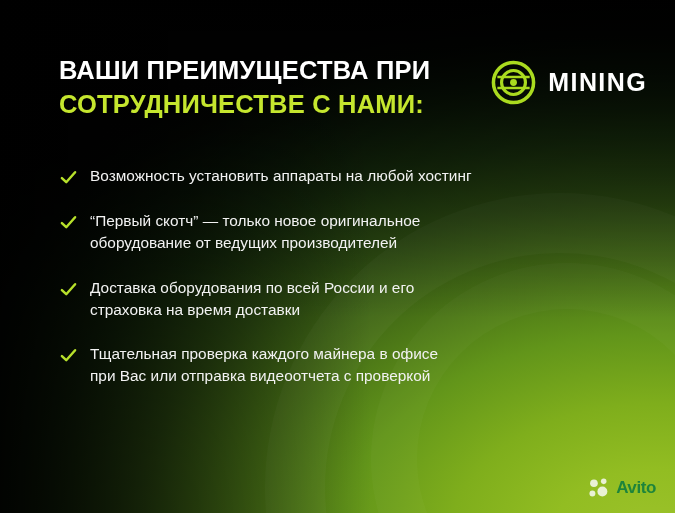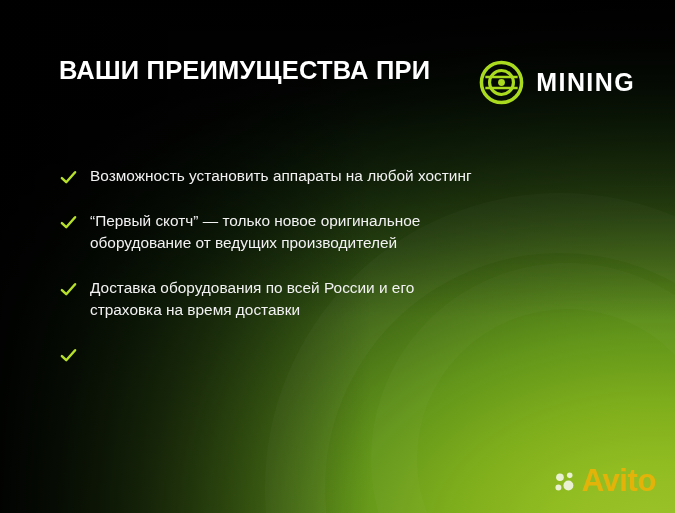--- a/index.html
+++ b/index.html
@@ -76,21 +76,21 @@
   .content {
     position: absolute;
     inset: 0;
   }
 
   
   .header {
     position: absolute;
     left: 59px;
     top: 56px;
-    right: 40px;
+    right: 28px;
     display: flex;
     align-items: flex-start;
     justify-content: space-between;
   }
   .headline {
     line-height: 1.16;
     letter-spacing: .2px;
   }
   .headline-l1, .headline-l2 {
     display: block;
@@ -159,22 +159,22 @@
     position: absolute;
     right: 19px;
     bottom: 14px;
     display: flex;
     align-items: center;
     gap: 5px;
     opacity: .93;
   }
   .avito-dots { width: 23px; height: 23px; }
   .avito-word {
-    color: #eab308;
-    font-size: 31px;
+    color: #15803d;
+    font-size: 17px;
     font-weight: 700;
     letter-spacing: -.4px;
   }
 </style>
 </head>
 <body>
 
 <div id="banner">
 
   <div class="bg-base"></div>
@@ -182,20 +182,21 @@
   <div class="bg-arc"></div>
   <div class="bg-arc2"></div>
   <div class="bg-vignette"></div>
 
   <div class="content">
 
     <div class="header">
 
       <div class="headline">
         <span class="headline-l1">ВАШИ ПРЕИМУЩЕСТВА ПРИ</span>
+        <span class="headline-l2">СОТРУДНИЧЕСТВЕ С НАМИ:</span>
       </div>
 
       <div class="logo">
         <span class="logo-mark">
           <svg viewBox="0 0 48 48" width="47" height="47" aria-hidden="true">
             <circle cx="24" cy="24" r="20.5" fill="none" stroke="#aadb1f" stroke-width="3.6"></circle>
             <circle cx="24" cy="24" r="12.2" fill="none" stroke="#aadb1f" stroke-width="3.2"></circle>
             <line x1="7.5" y1="18.4" x2="40.5" y2="18.4" stroke="#aadb1f" stroke-width="2.6"></line>
             <line x1="7.5" y1="29.6" x2="40.5" y2="29.6" stroke="#aadb1f" stroke-width="2.6"></line>
             <circle cx="24" cy="24" r="3.5" fill="#aadb1f"></circle>
@@ -244,20 +245,24 @@
           <span>Доставка оборудования по всей России и его</span>
           <span class="l2">страховка на время доставки</span>
         </span>
       </div>
 
       <div class="bullet">
         <span class="check-icon">
           <svg viewBox="0 0 18 18" width="17" height="17" aria-hidden="true">
             <path d="M2 9.6 L6.6 14 L16 3.4" fill="none" stroke="#b7e02b" stroke-width="2.6" stroke-linecap="round" stroke-linejoin="round"></path>
           </svg>
+        </span>
+        <span class="bullet-text">
+          <span>Тщательная проверка каждого майнера в офисе</span>
+          <span class="l2">при Вас или отправка видеоотчета с проверкой</span>
         </span>
       </div>
 
     </div>
 
     <div class="avito">
       <span class="avito-dots">
         <svg viewBox="0 0 24 24" width="23" height="23" aria-hidden="true">
           <circle cx="6.2" cy="7.6" r="4.0" fill="#f0f5e2"></circle>
           <circle cx="16.4" cy="5.6" r="2.9" fill="#f0f5e2"></circle>

